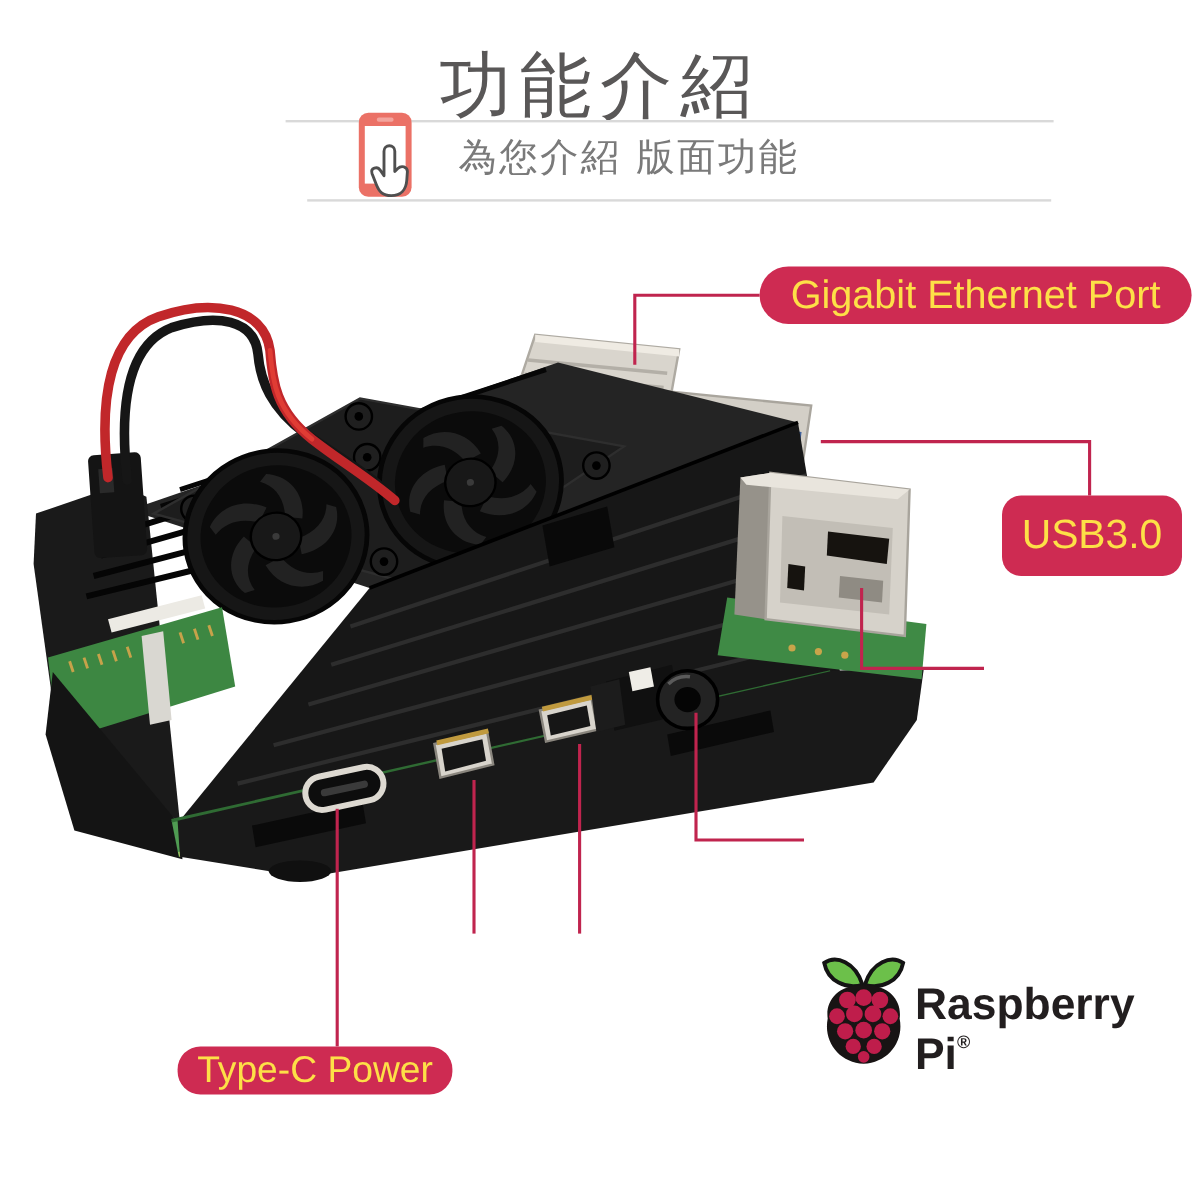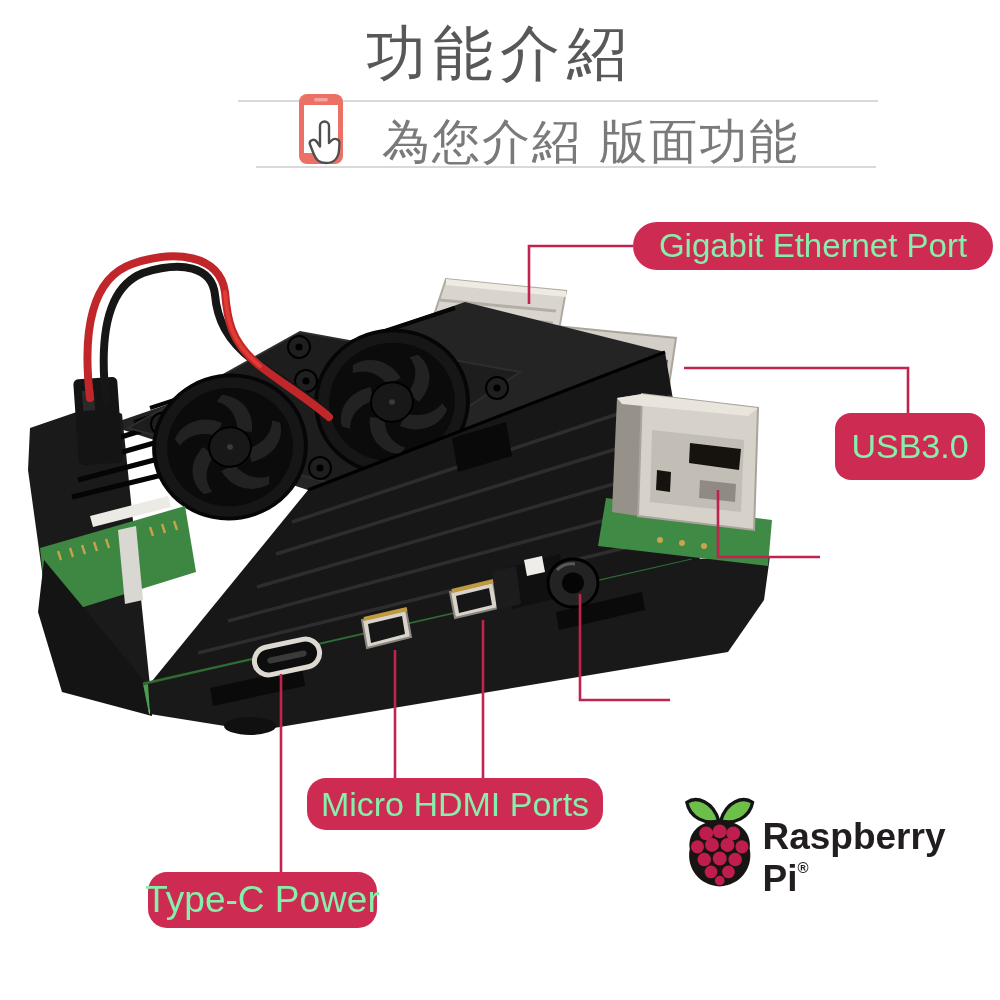--- a/index.html
+++ b/index.html
@@ -1,36 +1,36 @@
 <!DOCTYPE html>
 <html><head>
 <meta charset="utf-8">
 <style>
   html,body{margin:0;padding:0;background:#ffffff;}
   .stage{position:relative;width:1000px;height:1000px;background:#ffffff;overflow:hidden;
          font-family:"Liberation Sans","DejaVu Sans",sans-serif;}
   
-  .title{position:absolute;top:14px;left:0;right:0;text-align:center;
+  .title{position:absolute;top:32px;left:0;right:0;text-align:center;
          font-size:60px;color:#595757;letter-spacing:7px;font-family:"DejaVu Sans",sans-serif;}
   .hline{position:absolute;height:2px;background:#d9d9d9;}
   .hline.top{top:100px;left:238px;width:640px;}
   .hline.bottom{top:166px;left:256px;width:620px;}
-  .subtitle{position:absolute;top:110px;left:382px;font-size:48px;color:#7a7a7a;
+  .subtitle{position:absolute;top:110px;left:382px;font-size:32px;color:#7a7a7a;
             letter-spacing:2px;font-family:"DejaVu Sans",sans-serif;}
   .phone{position:absolute;top:92px;left:296px;width:52px;height:76px;}
   
   .pill{position:absolute;display:flex;align-items:center;justify-content:center;
-        background:#ce2b52;color:#86efac;font-size:34px;
+        background:#ce2b52;color:#fde047;font-size:34px;
         font-family:"Liberation Sans",sans-serif;white-space:nowrap;}
   .pill.ethernet{left:633px;top:222px;width:360px;height:48px;border-radius:24px;font-size:33px;}
   .pill.usb3{left:835px;top:413px;width:150px;height:67px;border-radius:16px;}
   .pill.usb2{left:820px;top:532px;width:137px;height:50px;border-radius:16px;}
   .pill.audio{left:670px;top:678px;width:112px;height:50px;border-radius:15px;}
   .pill.hdmi{left:307px;top:778px;width:296px;height:52px;border-radius:19px;}
-  .pill.typec{left:148px;top:872px;width:229px;height:56px;border-radius:19px;font-size:37px;}
+  .pill.typec{left:148px;top:872px;width:229px;height:40px;border-radius:19px;font-size:31px;}
   
   .photo{position:absolute;left:0;top:0;width:1000px;height:1000px;}
   
   .brand{position:absolute;left:683px;top:790px;display:flex;align-items:flex-start;}
   .brand svg{width:74px;height:106px;}
   .brand-text{margin-left:6px;margin-top:26px;font-size:37px;font-weight:bold;color:#221e1f;
               font-family:"Liberation Sans",sans-serif;letter-spacing:0px;}
   .brand-reg{font-size:15px;vertical-align:18px;font-weight:bold;color:#221e1f;}
 </style>
 </head>
@@ -203,21 +203,20 @@
       <path d="M 718,490 L 718,557 L 820,557"></path>
       <path d="M 580,594 L 580,700 L 670,700"></path>
       <path d="M 395,650 L 395,778"></path>
       <path d="M 483,620 L 483,778"></path>
       <path d="M 281,674 L 281,872"></path>
     </g>
   </svg>
 
   <div class="pill ethernet">Gigabit Ethernet Port</div>
   <div class="pill usb3">USB3.0</div>
-  <div class="pill hdmi">Micro HDMI Ports</div>
   <div class="pill typec">Type-C Power</div>
 
   <div class="brand">
     <svg viewBox="0 0 76 106">
       <path d="M 37,30 C 31,10 14,4 4,11 C 7,27 23,34 37,30 Z" fill="#6cc04a" stroke="#141414" stroke-width="3.4"></path>
       <path d="M 39,30 C 45,10 62,4 72,11 C 69,27 53,34 39,30 Z" fill="#6cc04a" stroke="#141414" stroke-width="3.4"></path>
       <path d="M 38,30 C 14,30 5,45 7,59 C 3,79 17,97 38,98 C 59,97 73,79 69,59 C 71,45 62,30 38,30 Z" fill="#181414"></path>
       <g fill="#bf1d4b">
         <circle cx="24" cy="43" r="7.2"></circle>
           <circle cx="38" cy="41" r="7.2"></circle>

